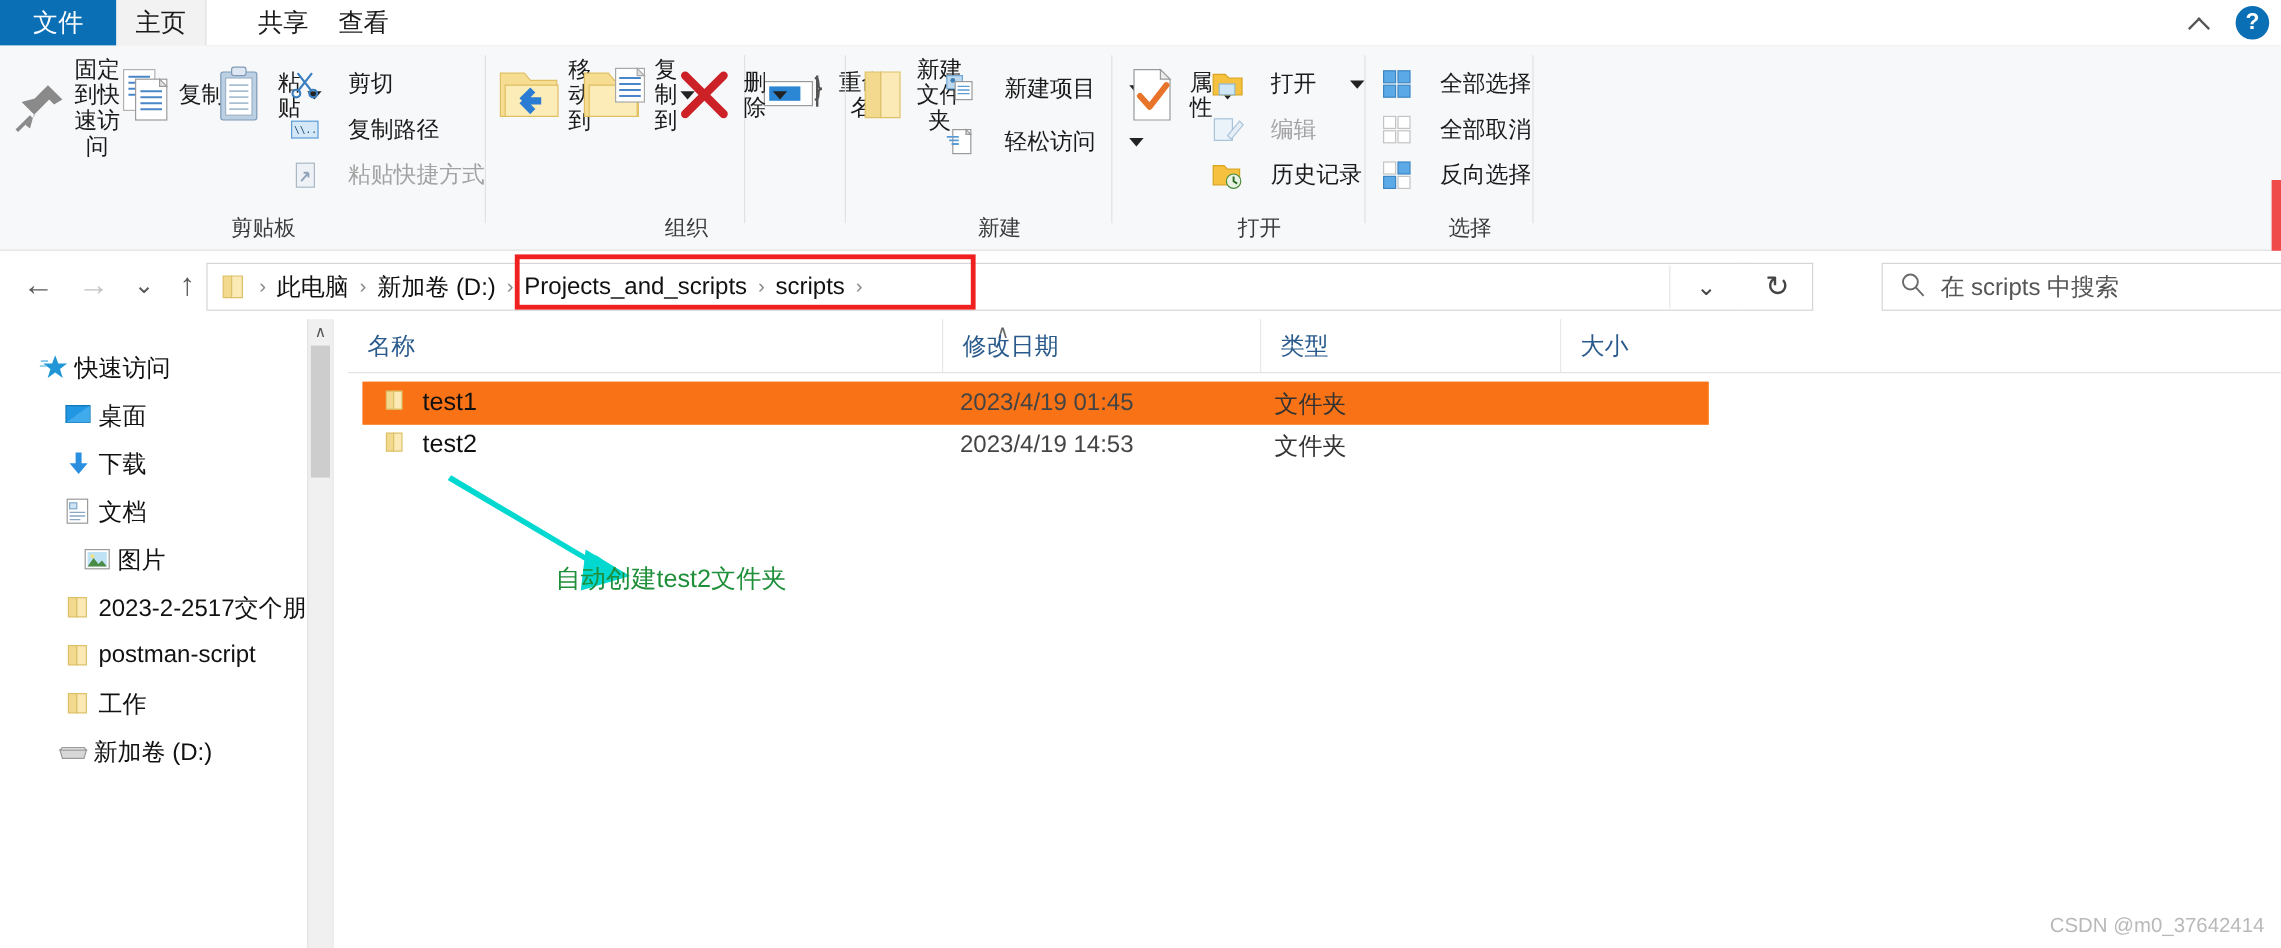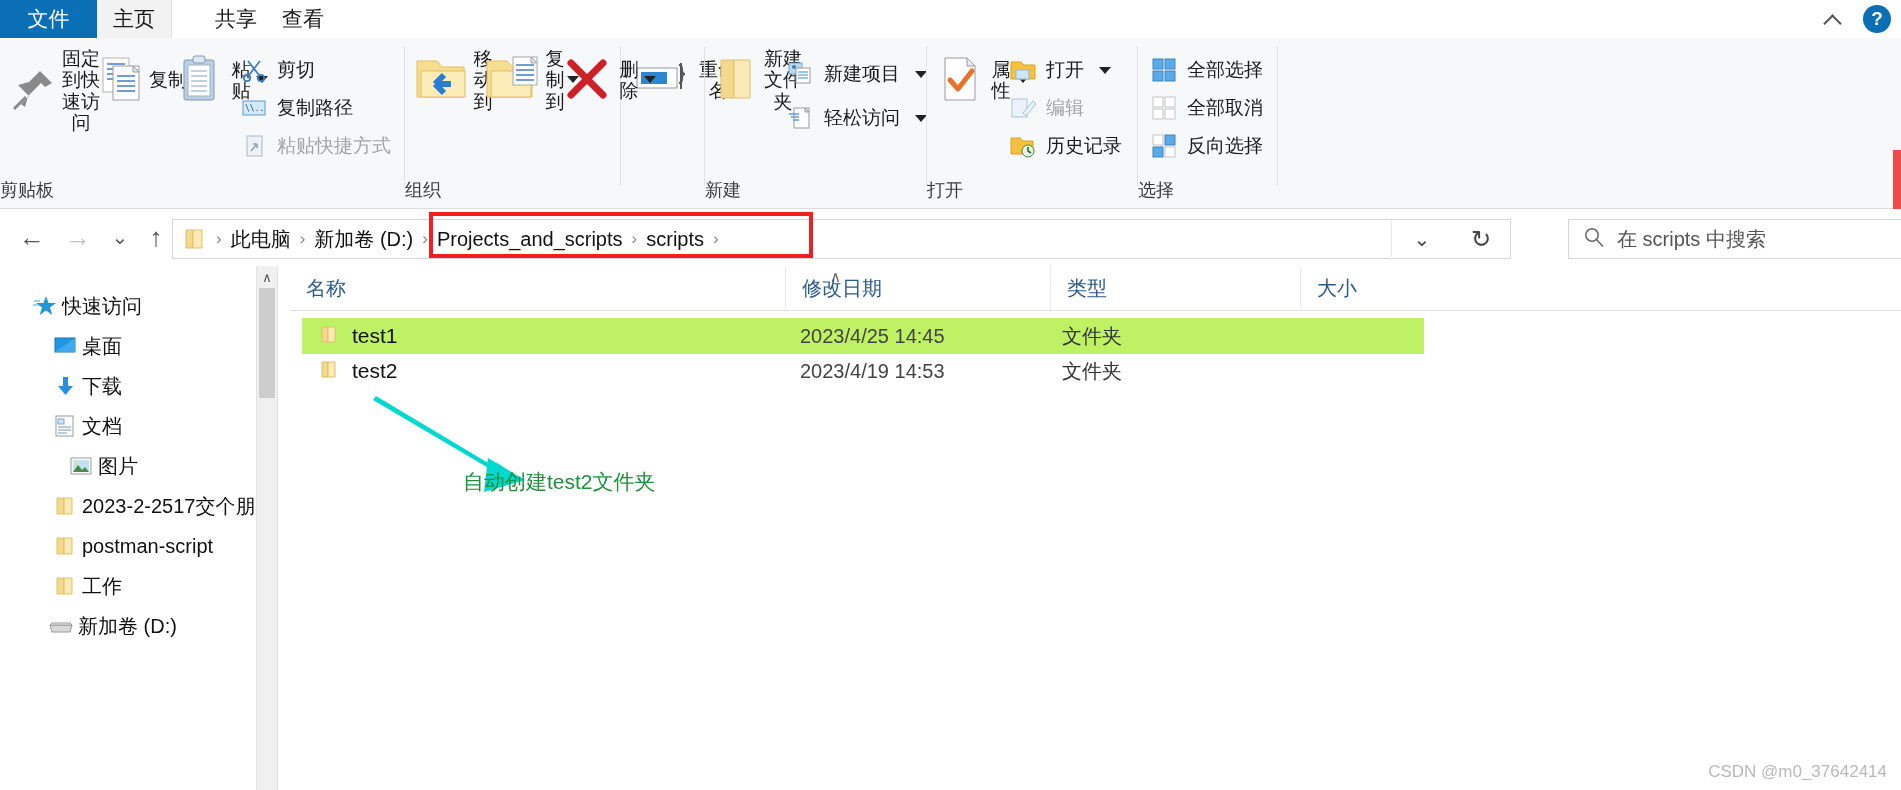--- a/index.html
+++ b/index.html
@@ -22,28 +22,28 @@
   .tab.view{left:248px;width:110px;}
   .winbtns{position:absolute;right:10px;top:0;height:38px;display:flex;align-items:center;gap:18px;}
   .chev-up{width:22px;height:22px;position:relative;}
   .chev-up::before{content:"";position:absolute;left:3px;top:9px;width:11px;height:11px;border-left:2px solid #555;border-top:2px solid #555;transform:rotate(45deg);}
   .helpbtn{width:28px;height:28px;border-radius:50%;background:#0b6fb5;color:#fff;font-size:19px;display:flex;align-items:center;justify-content:center;font-weight:bold;}
 
   
   .ribbon{position:absolute;left:0;top:38px;width:1901px;height:170px;background:#f7f8fa;border-bottom:1px solid #dcdcdc;}
   .group{position:absolute;top:0;height:170px;}
   .group-sep{position:absolute;top:8px;width:1px;height:140px;background:#e0e2e4;}
-  .group-label{position:absolute;bottom:6px;width:100%;font-size:18px;color:#3b3b3b;}
+  .group-label{position:absolute;bottom:6px;width:100%;text-align:center;font-size:18px;color:#3b3b3b;margin-left:17px;}
 
   .bigbtn{position:absolute;top:8px;width:96px;display:flex;flex-direction:row;align-items:center;cursor:default;}
   .bigbtn .ic{height:66px;display:flex;align-items:center;justify-content:center;}
   .bigbtn .lbl{font-size:19px;color:#1a1a1a;text-align:center;line-height:1.12;margin-top:2px;}
   .caret{display:block;margin:1px auto 0;width:0;height:0;border-left:6px solid transparent;border-right:6px solid transparent;border-top:7px solid #222;}
 
-  .smallbtn{position:absolute;display:flex;align-items:center;gap:9px;font-size:19px;color:#1a1a1a;cursor:default;white-space:nowrap;}
+  .smallbtn{position:absolute;display:flex;align-items:center;gap:22px;font-size:19px;color:#1a1a1a;cursor:default;white-space:nowrap;}
   .smallbtn.dis{color:#a3a3a3;}
   .smallbtn .sic{width:28px;height:28px;display:flex;align-items:center;justify-content:center;flex:none;}
   .caret-inline{width:0;height:0;border-left:6px solid transparent;border-right:6px solid transparent;border-top:7px solid #222;margin-left:6px;}
 
   
   .addrrow{position:absolute;left:0;top:209px;width:1901px;height:56px;background:#fff;}
   .navbtn{position:absolute;top:10px;width:40px;height:36px;display:flex;align-items:center;justify-content:center;font-size:26px;color:#5a5a5a;cursor:default;}
   .navbtn.dim{color:#c3c3c3;}
   .addrbox{position:absolute;left:172px;top:10px;width:1280px;height:38px;border:1px solid #d6d6d6;background:#fff;display:flex;align-items:center;}
   .crumbs{display:flex;align-items:center;height:100%;padding-left:10px;font-size:20px;color:#111;}
@@ -63,21 +63,21 @@
   .sbscroll{position:absolute;left:256px;top:266px;width:20px;height:524px;background:#f0f0f0;border-left:1px solid #e2e2e2;}
   .sbscroll .up{position:absolute;top:0;left:0;width:20px;height:22px;display:flex;align-items:center;justify-content:center;font-size:13px;color:#555;}
   .sbscroll .thumb{position:absolute;top:22px;left:2px;width:16px;height:110px;background:#cdcdcd;}
   .vsplit{position:absolute;left:277px;top:266px;width:1px;height:524px;background:#e3e3e3;}
 
   
   .colhdr{position:absolute;left:290px;top:266px;width:1611px;height:44px;background:#fff;border-bottom:1px solid #e3e3e3;}
   .col{position:absolute;top:0;height:44px;display:flex;align-items:center;font-size:20px;color:#2a5a8c;border-left:1px solid #e8e8e8;padding-left:16px;box-sizing:border-box;cursor:default;}
   .sortcaret{position:absolute;left:540px;top:2px;font-size:15px;color:#666;}
   .row{position:absolute;left:302px;width:1122px;height:36px;display:flex;align-items:center;font-size:21px;color:#111;cursor:default;}
-  .row.sel{background:#bef264;text-decoration:underline;}
+  .row.sel{background:#f97316;text-decoration:underline;}
   .row .fname{position:absolute;left:16px;display:flex;align-items:center;gap:12px;}
   .row .fdate{position:absolute;left:498px;color:#444;font-size:20px;}
   .row .ftype{position:absolute;left:760px;color:#333;font-size:20px;}
 
   
   .anno-svg{position:absolute;left:0;top:0;width:1901px;height:790px;pointer-events:none;}
   .anno-text{position:absolute;left:463px;top:468px;font-size:21px;color:#1f8f3a;white-space:nowrap;}
   .watermark{position:absolute;right:14px;bottom:8px;font-size:17px;color:#b9b9b9;}
 
   .rightbar{position:absolute;right:0;top:150px;width:8px;height:70px;background:#ef4b4b;}
@@ -594,21 +594,21 @@
   <div class="row sel" style="top:318px">
     <span class="fname">
       <span>
         <svg width="22" height="22" viewBox="0 0 22 22">
             <path d="M4 4 h6 v15 H4 Z" fill="#f2d98e" stroke="#ddc169"></path>
             <path d="M10 4 h7 v15 h-7 Z" fill="#fbe9b6" stroke="#ddc169"></path>
           </svg>
       </span>
       <span>test1</span>
     </span>
-    <span class="fdate">2023/4/25 14:45</span>
+    <span class="fdate">2023/4/19 01:45</span>
     <span class="ftype">文件夹</span>
   </div>
 
   <div class="row" style="top:353px">
     <span class="fname">
       <span>
         <svg width="22" height="22" viewBox="0 0 22 22">
             <path d="M4 4 h6 v15 H4 Z" fill="#f2d98e" stroke="#ddc169"></path>
             <path d="M10 4 h7 v15 h-7 Z" fill="#fbe9b6" stroke="#ddc169"></path>
           </svg>

